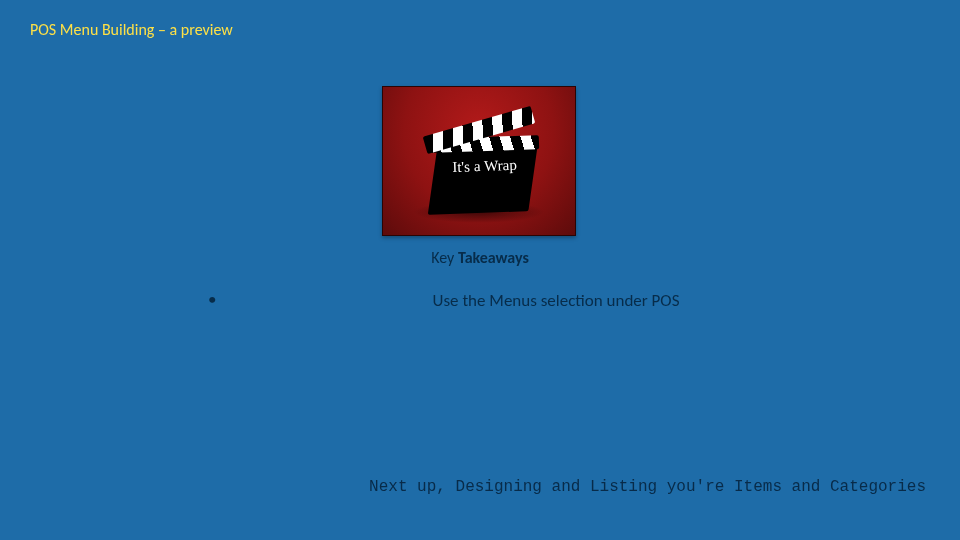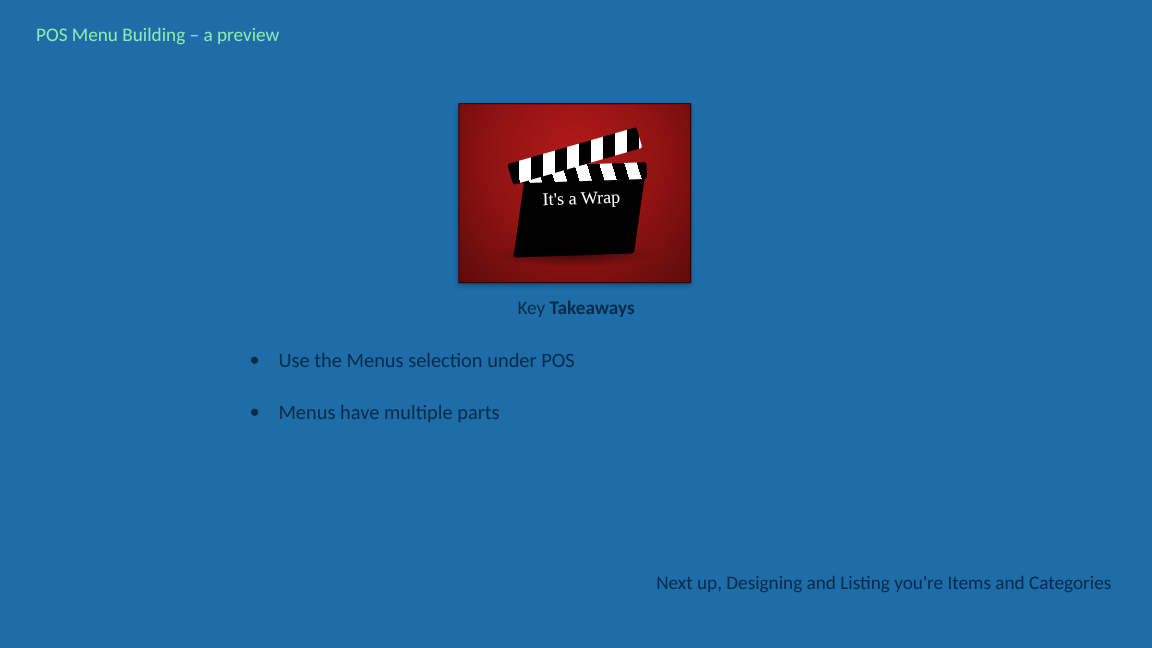--- a/index.html
+++ b/index.html
@@ -16,21 +16,21 @@
     position: relative;
     width: 960px;
     height: 540px;
     background: #1e6ca8;
   }
   .title {
     position: absolute;
     top: 20px;
     left: 30px;
     font-size: 16px;
-    color: #86efac;
+    color: #fde047;
     font-weight: 500;
   }
 
   
   .hero {
     position: absolute;
     top: 86px;
     left: 382px;
     width: 192px;
     height: 148px;
@@ -110,20 +110,21 @@
   }
   .subheading b { font-weight: 700; margin-top: 48px; }
 
   .bullets {
     position: absolute;
     top: 290px;
     left: 208px;
     right: 80px;
     font-size: 17px;
     color: #072c4a;
+    text-align: center;
   }
   .bullets ul {
     list-style: none;
     margin: 0;
     padding: 0;
   }
   .bullets li {
     position: relative;
     padding-left: 24px;
     margin-bottom: 22px;
@@ -139,20 +140,21 @@
   }
 
   .footer-line {
     position: absolute;
     right: 34px;
     bottom: 44px;
     font-size: 16px;
     color: #082b49;
     font-weight: 400;
     text-align: right;
+    font-family: Liberation Mono, monospace;
   }
 </style>
 </head>
 <body>
 
 <div class="slide">
 
   <div class="title">POS Menu Building – a preview</div>
 
   <div class="hero">
@@ -166,19 +168,18 @@
   </div>
 
   <div class="subheading">
     <span>Key</span>
     <b>Takeaways</b>
   </div>
 
   <div class="bullets">
     <ul>
       <li>Use the Menus selection under POS</li>
-      <li>Menus have multiple parts</li>
     </ul>
   </div>
 
   <div class="footer-line">Next up, Designing and Listing you're Items and Categories</div>
 
 </div>
 
 </body></html>

